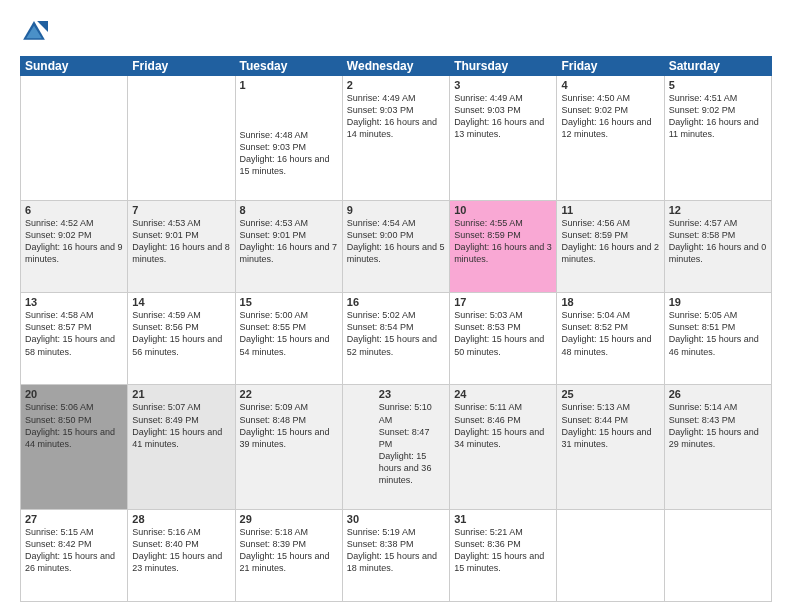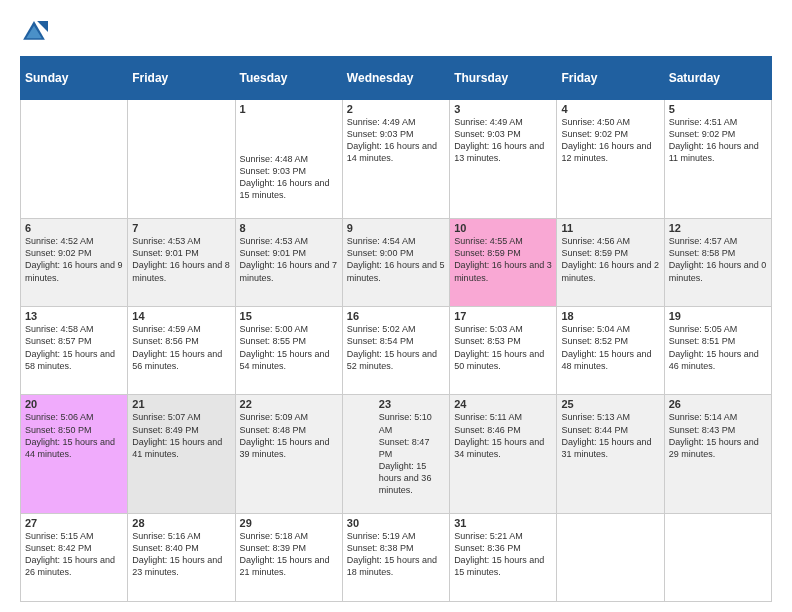--- a/index.html
+++ b/index.html
@@ -66,21 +66,21 @@
       border: 1px solid #ccc;
       border-collapse: collapse;
       width: 100%;
       table-layout: fixed;
     }
     .calendar th {
       background-color: #2060a0;
       color: #fff;
       font-size: 12px;
       font-weight: bold;
-      padding: 14px 4px;
+      padding: 2px 4px;
       text-align: left;
       border: 1px solid #2060a0;
     }
     .calendar td {
       border: 1px solid #ccc;
       vertical-align: top;
       padding: 3px 4px;
       font-size: 9.5px;
       color: #333;
       background: #fff;
@@ -255,21 +255,21 @@
 Daylight: 15 hours and 48 minutes.</div>
           </td>
           <td>
             <span class="day-num">19</span>
             <div class="cell-text" style="white-space: pre-line;">Sunrise: 5:05 AM
 Sunset: 8:51 PM
 Daylight: 15 hours and 46 minutes.</div>
           </td>
         </tr>
         <tr>
-          <td style="background: #f0abfc;">
+          <td style="background: #a3a3a3;">
             <span class="day-num">20</span>
             <div class="cell-text" style="white-space: pre-line;">Sunrise: 5:06 AM
 Sunset: 8:50 PM
 Daylight: 15 hours and 44 minutes.</div>
           </td>
           <td style="background: #e5e5e5;">
             <span class="day-num">21</span>
             <div class="cell-text" style="white-space: pre-line;">Sunrise: 5:07 AM
 Sunset: 8:49 PM
 Daylight: 15 hours and 41 minutes.</div>

